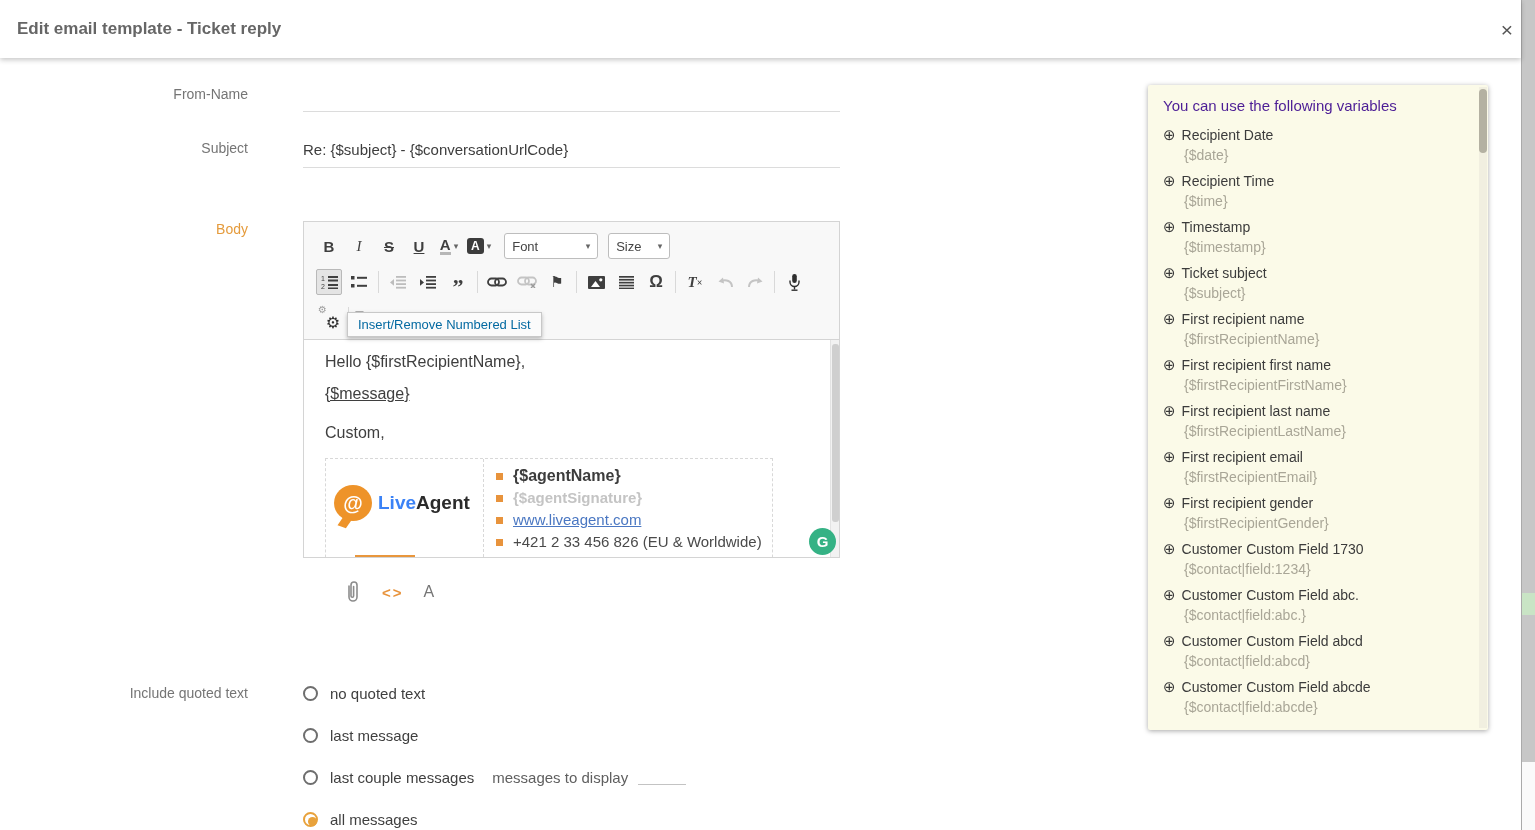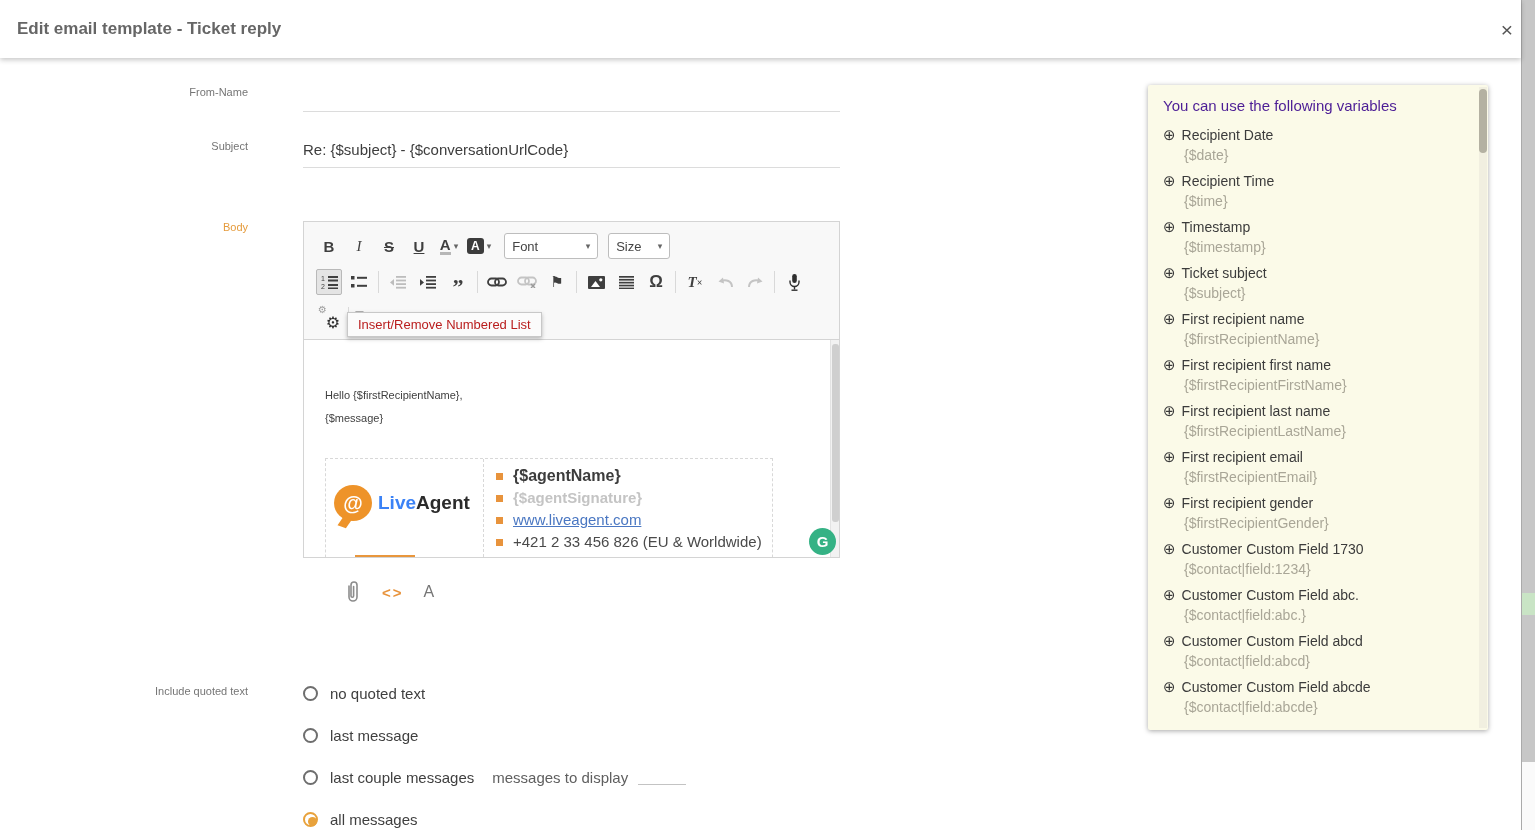--- a/index.html
+++ b/index.html
@@ -13,21 +13,21 @@
   .hdr-title{position:absolute;left:17px;top:0;line-height:58px;font-size:17px;font-weight:bold;color:#666;}
   .hdr-close{position:absolute;left:1494px;top:17px;width:26px;height:26px;line-height:26px;
              text-align:center;font-size:21px;color:#555;cursor:pointer;}
 
   
   .winbar{position:absolute;left:1521px;top:0;width:14px;height:830px;background:#c7c7c7;border-left:1px solid #aaa;}
   .winbar .wb-bottom{position:absolute;left:0;top:762px;width:14px;height:68px;background:#fafafa;}
   .winbar .wb-green{position:absolute;left:0;top:593px;width:14px;height:22px;background:#c9e4c5;}
 
   
-  .flabel{position:absolute;left:0;width:248px;text-align:right;font-size:11px;color:#757575;}
+  .flabel{position:absolute;left:0;width:248px;text-align:right;font-size:14px;color:#757575;}
   .lbl-from{top:86px;}
   .lbl-subject{top:140px;}
   .lbl-body{top:221px;color:#e59b3c;}
   .lbl-quoted{top:685px;}
 
   .underline{position:absolute;height:1px;background:#dcdcdc;}
   .from-line{left:303px;top:111px;width:537px;}
   .subject-line{left:303px;top:167px;width:537px;}
   .subject-val{position:absolute;left:303px;top:141px;font-size:15px;color:#3d3d3d;}
 
@@ -59,27 +59,27 @@
   .g-tx{font-family:"Liberation Serif",serif;font-style:italic;font-weight:bold;font-size:15px;}
   .g-tx .sub{font-size:10px;font-style:normal;vertical-align:-3px;}
   .g-flag{font-size:15px;}
   .gearwrap{position:relative;width:20px;height:20px;}
   .gear-big{position:absolute;right:-1px;bottom:-3px;font-size:16px;color:#2f2f2f;line-height:16px;}
   .gear-small{position:absolute;left:-1px;top:-3px;font-size:10px;color:#9e9e9e;line-height:10px;}
   .src-btn{display:flex;align-items:center;font-size:13px;color:#444;cursor:pointer;}
   .src-btn svg{margin-right:4px;}
 
   .tooltip{position:absolute;left:347px;top:312px;z-index:40;background:#fbfbfb;border:1px solid #c8c8c8;
-           box-shadow:0 2px 4px rgba(0,0,0,.25);font-size:13px;color:#b91c1c;padding:4px 10px;white-space:nowrap;}
+           box-shadow:0 2px 4px rgba(0,0,0,.25);font-size:13px;color:#0369a1;padding:4px 10px;white-space:nowrap;}
 
   
   .ed-content{position:absolute;left:0;top:117px;width:535px;height:218px;background:#fff;
               border-top:1px solid #d4d4d4;overflow:hidden;cursor:text;}
-  .ed-p{position:absolute;left:21px;font-size:11px;color:#3f3f3f;margin-top:36px;}
-  .ed-p1{top:13px;} .ed-p2{top:36px;} .ed-p3{top:84px;}
+  .ed-p{position:absolute;left:21px;font-size:16px;color:#3f3f3f;}
+  .ed-p1{top:13px;} .ed-p2{top:45px;text-decoration:underline;} .ed-p3{top:84px;}
   .sig-table{position:absolute;left:21px;top:118px;width:448px;height:130px;display:flex;
              border:1px dashed #d8d8d8;background:#fff;}
   .sig-left{width:158px;border-right:1px dashed #d8d8d8;position:relative;}
   .sig-right{flex:1;padding:6px 0 0 10px;}
   .logo{position:absolute;left:8px;top:26px;display:flex;align-items:center;}
   .logo-bubble{width:38px;height:36px;background:#ee9329;border-radius:50% 50% 50% 50%;position:relative;
                display:flex;align-items:center;justify-content:center;color:#fff;font-size:20px;font-weight:bold;}
   .logo-bubble:after{content:"";position:absolute;left:6px;bottom:-6px;width:10px;height:10px;background:#ee9329;
                transform:skew(-20deg) rotate(18deg);}
   .logo-text{margin-left:6px;font-size:19px;font-weight:bold;}

